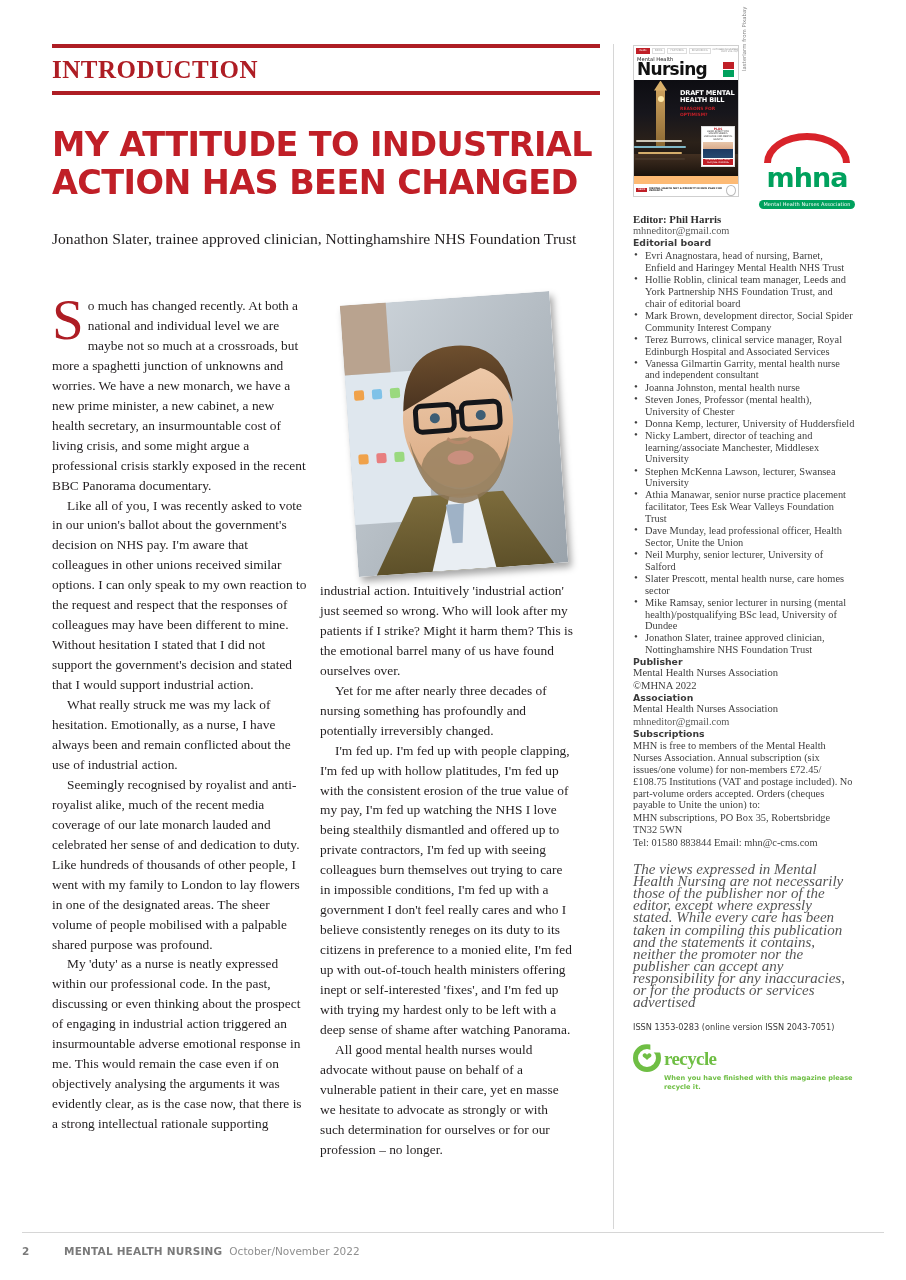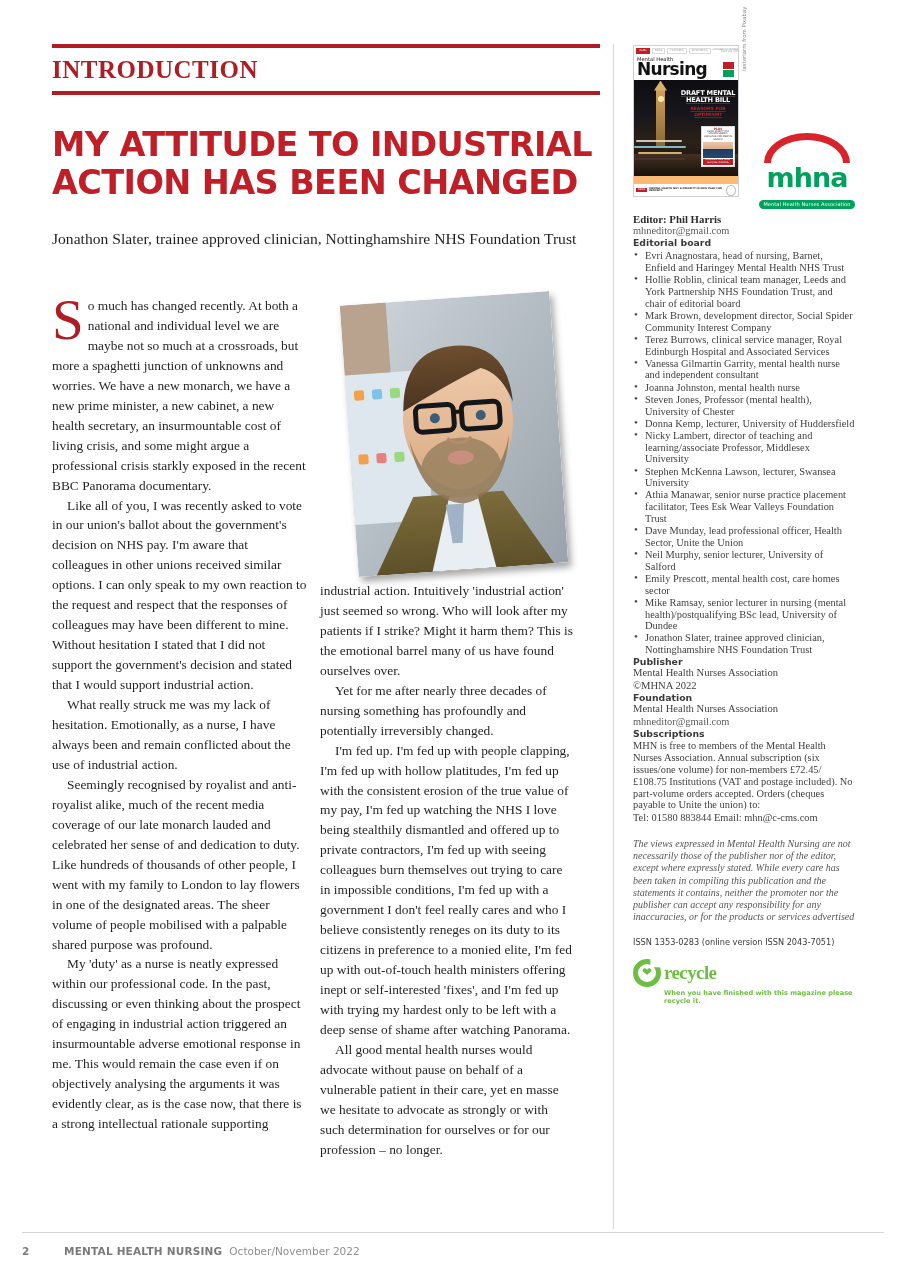--- a/index.html
+++ b/index.html
@@ -102,21 +102,21 @@
   .cv-mh{font-size:5.2px;color:#222;font-family:"DejaVu Sans",sans-serif;line-height:1;}
   .cv-nursing{font-size:17px;font-weight:bold;color:#111;font-family:"DejaVu Sans",sans-serif;line-height:.9;letter-spacing:-.7px;}
   .cv-stamp{position:absolute;right:3px;bottom:2px;width:13px;height:17px;}
   .cv-photo{position:relative;height:96px;background:linear-gradient(180deg,#0d0d12 0%,#17161c 35%,#2b2119 65%,#130f0d 100%);overflow:hidden;}
   .cv-bigben{position:absolute;left:22px;top:8px;width:9px;height:58px;
     background:linear-gradient(180deg,#cfa35f,#8c6a34);}
   .cv-bigben:after{content:"";position:absolute;left:-2px;top:-7px;width:13px;height:10px;background:#d9b06a;clip-path:polygon(50% 0,100% 100%,0 100%);}
   .cv-clock{position:absolute;left:23.5px;top:16px;width:6px;height:6px;border-radius:50%;background:#ffe9a8;}
   .cv-streak{position:absolute;height:2px;border-radius:2px;opacity:.85;}
   .cv-road{position:absolute;left:0;bottom:0;width:100%;height:22px;background:linear-gradient(180deg,rgba(70,50,35,.9),rgba(25,18,12,1));}
-  .cv-head{position:absolute;right:2px;top:10px;width:56px;text-align:center;text-decoration:underline;}
+  .cv-head{position:absolute;right:2px;top:10px;width:56px;}
   .cv-head .l1{color:#fff;font-weight:bold;font-size:6.6px;line-height:1.12;font-family:"DejaVu Sans",sans-serif;letter-spacing:-.2px;}
   .cv-head .l2{color:#C01F27;font-weight:bold;font-size:4.4px;line-height:1.2;margin-top:2px;font-family:"DejaVu Sans",sans-serif;}
   .cv-inset{position:absolute;right:3px;top:46px;width:30px;background:#fff;border:.5px solid #ddd;padding:1px;}
   .cv-inset .plus{color:#C01F27;font-size:3px;font-weight:bold;text-align:center;line-height:1.1;}
   .cv-inset .txt{font-size:2.3px;color:#333;text-align:center;line-height:1.15;}
   .cv-inset .face{height:16px;margin:1px 0;background:linear-gradient(180deg,#e8c7ac 0%,#d9ab8b 45%,#1c3a63 46%,#26496f 100%);}
   .cv-inset .bar{background:#C01F27;color:#fff;font-size:2.2px;text-align:center;line-height:1.3;}
   .cv-foot{position:absolute;left:0;bottom:0;width:100%;height:12px;background:#fff;display:flex;align-items:center;gap:2px;padding:0 2px;box-sizing:border-box;}
   .cv-news{background:#C01F27;color:#fff;font-size:2.4px;padding:1px 2px;line-height:1;}
   .cv-footline{font-size:2.5px;color:#222;font-weight:bold;line-height:1;}
@@ -141,21 +141,21 @@
 
   .blk{}
   ul.board{list-style:none;margin:2px 0 0 0;padding:0;}
   ul.board li{
     position:relative;padding-left:12px;margin:0 0 0.5px 0;
     font-family:"Liberation Serif",serif;font-size:10.4px;line-height:11.7px;color:#3f3f3f;
   }
   ul.board li:before{content:"•";position:absolute;left:1px;top:-1px;font-size:11px;color:#3f3f3f;}
 
   .sub-body{font-family:"Liberation Serif",serif;font-size:10.4px;line-height:11.9px;color:#3f3f3f;margin-top:1px;}
-  .disclaimer{font-family:"Liberation Serif",serif;font-style:italic;font-size:10px;line-height:12.1px;color:#555;margin-top:14px;}
+  .disclaimer{font-family:"Liberation Serif",serif;font-style:italic;font-size:15px;line-height:12.1px;color:#555;margin-top:14px;}
   .issn{font-family:"DejaVu Sans",sans-serif;font-size:8.2px;color:#3a3a3a;margin-top:14px;}
 
   .recycle{margin-top:12px;position:relative;height:44px;}
   .rec-row{display:flex;align-items:center;gap:3px;}
   .rec-mark{position:relative;width:28px;height:28px;}
   .rec-mark .ring{position:absolute;inset:0;border:5px solid #6FBE44;border-radius:50%;clip-path:polygon(0 0,62% 0,62% 30%,100% 30%,100% 100%,0 100%);}
   .rec-mark .heart{position:absolute;left:9px;top:8px;width:11px;height:11px;color:#6FBE44;font-size:12px;line-height:11px;}
   .rec-word{font-family:Liberation Serif, serif;font-weight:bold;font-size:19px;color:#6FBE44;line-height:1;letter-spacing:-.6px;}
   .rec-sub{font-family:"DejaVu Sans",sans-serif;font-weight:bold;font-size:6.6px;color:#6FBE44;line-height:8.4px;margin-left:31px;margin-top:2px;}
 
@@ -311,46 +311,47 @@
       <div class="s-lbl">Editorial board</div>
       <ul class="board">
         <li>Evri Anagnostara, head of nursing, Barnet, Enfield and Haringey Mental Health NHS Trust</li>
         <li>Hollie Roblin, clinical team manager, Leeds and York Partnership NHS Foundation Trust, and chair of editorial board</li>
         <li>Mark Brown, development director, Social Spider Community Interest Company</li>
         <li>Terez Burrows, clinical service manager, Royal Edinburgh Hospital and Associated Services</li>
         <li>Vanessa Gilmartin Garrity, mental health nurse and independent consultant</li>
         <li>Joanna Johnston, mental health nurse</li>
         <li>Steven Jones, Professor (mental health), University of Chester</li>
         <li>Donna Kemp, lecturer, University of Huddersfield</li>
-        <li>Nicky Lambert, director of teaching and learning/associate Professor, Middlesex University</li>
+        <li>Nicky Lambert, director of teaching and learning/associate Manchester, Middlesex University</li>
         <li>Stephen McKenna Lawson, lecturer, Swansea University</li>
         <li>Athia Manawar, senior nurse practice placement facilitator, Tees Esk Wear Valleys Foundation Trust</li>
         <li>Dave Munday, lead professional officer, Health Sector, Unite the Union</li>
         <li>Neil Murphy, senior lecturer, University of Salford</li>
-        <li>Emily Prescott, mental health cost, care homes sector</li>
+        <li>Slater Prescott, mental health nurse, care homes sector</li>
         <li>Mike Ramsay, senior lecturer in nursing (mental health)/postqualifying BSc lead, University of Dundee</li>
         <li>Jonathon Slater, trainee approved clinician, Nottinghamshire NHS Foundation Trust</li>
       </ul>
     </div>
 
     <div class="blk">
       <div class="s-lbl">Publisher</div>
       <div class="s-serif">Mental Health Nurses Association</div>
       <div class="s-serif">©MHNA 2022</div>
     </div>
 
     <div class="blk">
-      <div class="s-lbl">Foundation</div>
+      <div class="s-lbl">Association</div>
       <div class="s-serif">Mental Health Nurses Association</div>
       <div class="s-italic">mhneditor@gmail.com</div>
     </div>
 
     <div class="blk">
       <div class="s-lbl">Subscriptions</div>
       <div class="sub-body">MHN is free to members of the Mental Health Nurses Association. Annual subscription (six issues/one volume) for non-members £72.45/£108.75 Institutions (VAT and postage included). No part-volume orders accepted. Orders (cheques payable to Unite the union) to:</div>
+      <div class="sub-body">MHN subscriptions, PO Box 35, Robertsbridge TN32 5WN</div>
       <div class="sub-body">Tel: 01580 883844 Email: mhn@c-cms.com</div>
     </div>
 
     <div class="disclaimer">The views expressed in Mental Health Nursing are not necessarily those of the publisher nor of the editor, except where expressly stated. While every care has been taken in compiling this publication and the statements it contains, neither the promoter nor the publisher can accept any responsibility for any inaccuracies, or for the products or services advertised</div>
     <div class="issn">ISSN 1353-0283 (online version ISSN 2043-7051)</div>
 
     <div class="recycle">
       <div class="rec-row">
         <div class="rec-mark">
           <div class="ring"></div>

